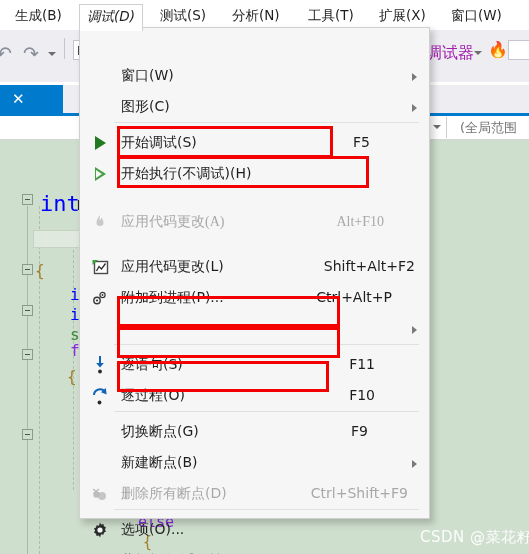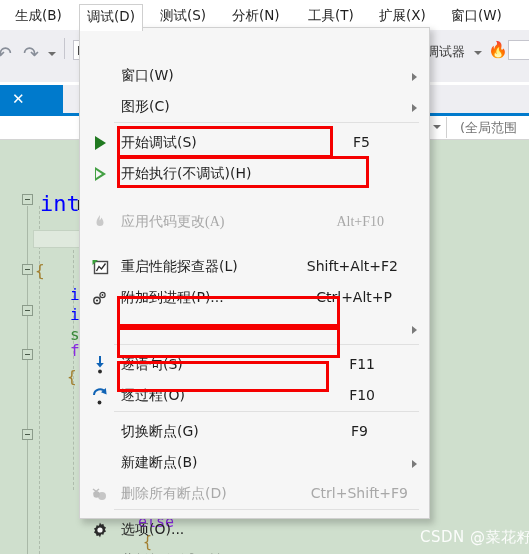--- a/index.html
+++ b/index.html
@@ -43,20 +43,21 @@
     box-sizing: border-box;
   }
   .menubar-item.active {
     background: #ffffff;
     border: 1px solid #cfcfcf;
     border-bottom: none;
     top: 4px;
     height: 27px;
     line-height: 23px;
     z-index: 60;
+    font-style: italic;
   }
 
   
   .toolbar {
     position: absolute;
     left: 0; top: 30px;
     width: 529px; height: 52px;
     background: #eeeef2;
   }
   .tb-icon {
@@ -85,22 +86,22 @@
     box-sizing: border-box;
     font-size: 12px;
     color: #1e1e1e;
     padding-left: 3px;
     overflow: hidden;
     white-space: nowrap;
     line-height: 20px;
   }
   .tb-label {
     position: absolute;
-    font-size: 13px;
-    color: #404040;
+    font-size: 16px;
+    color: #a21caf;
     white-space: nowrap;
   }
 
   
   .doc-tab {
     position: absolute;
     left: 0; top: 85px;
     width: 63px; height: 28px;
     background: #007acc;
   }
@@ -444,22 +445,22 @@
 
 
     <div class="menu-item" style="top:223px;">
       <div class="mi-icon">
         <svg width="17" height="16" viewBox="0 0 17 16" aria-hidden="true">
           <rect x="2.5" y="2.5" width="13" height="12" fill="#ffffff" stroke="#4a4a4a" stroke-width="1.4"></rect>
           <polyline points="4.5,12 7,7.5 9.5,10 13.5,4.5" fill="none" stroke="#2d2d2d" stroke-width="1.3"></polyline>
           <polygon points="0.5,1 6,1 0.5,6" fill="#3aa03a"></polygon>
         </svg>
       </div>
-      <div class="mi-label">重启性能探查器(L)</div>
-      <div class="mi-shortcut" style="right:32px;margin-left:15px;">Shift+Alt+F2</div>
+      <div class="mi-label">应用代码更改(L)</div>
+      <div class="mi-shortcut" style="right:15px;margin-left:15px;">Shift+Alt+F2</div>
     </div>
 
     <div class="menu-item" style="top:254px;">
       <div class="mi-icon">
         <svg width="18" height="16" viewBox="0 0 18 16" aria-hidden="true">
           <g fill="#3a3a3a">
             <circle cx="11.5" cy="5" r="2.6" fill="none" stroke="#3a3a3a" stroke-width="1.2"></circle>
             <circle cx="11.5" cy="5" r="0.9"></circle>
             <circle cx="6" cy="10.5" r="3.2" fill="none" stroke="#3a3a3a" stroke-width="1.4"></circle>
             <circle cx="6" cy="10.5" r="1.1"></circle>

